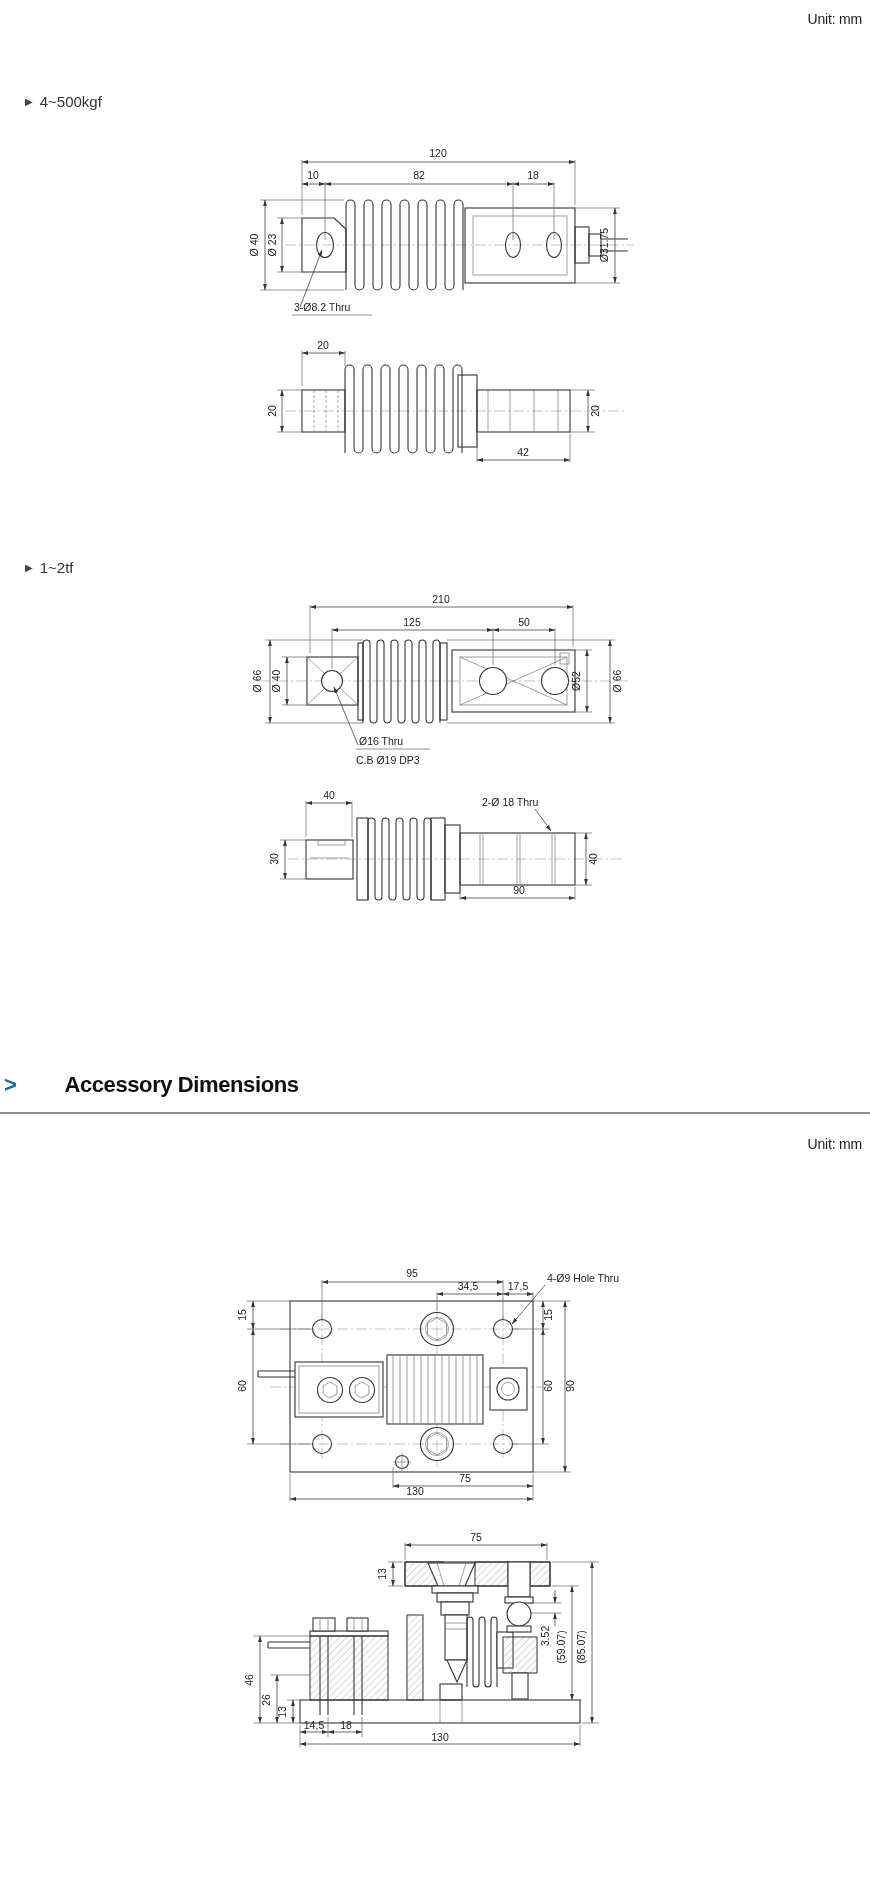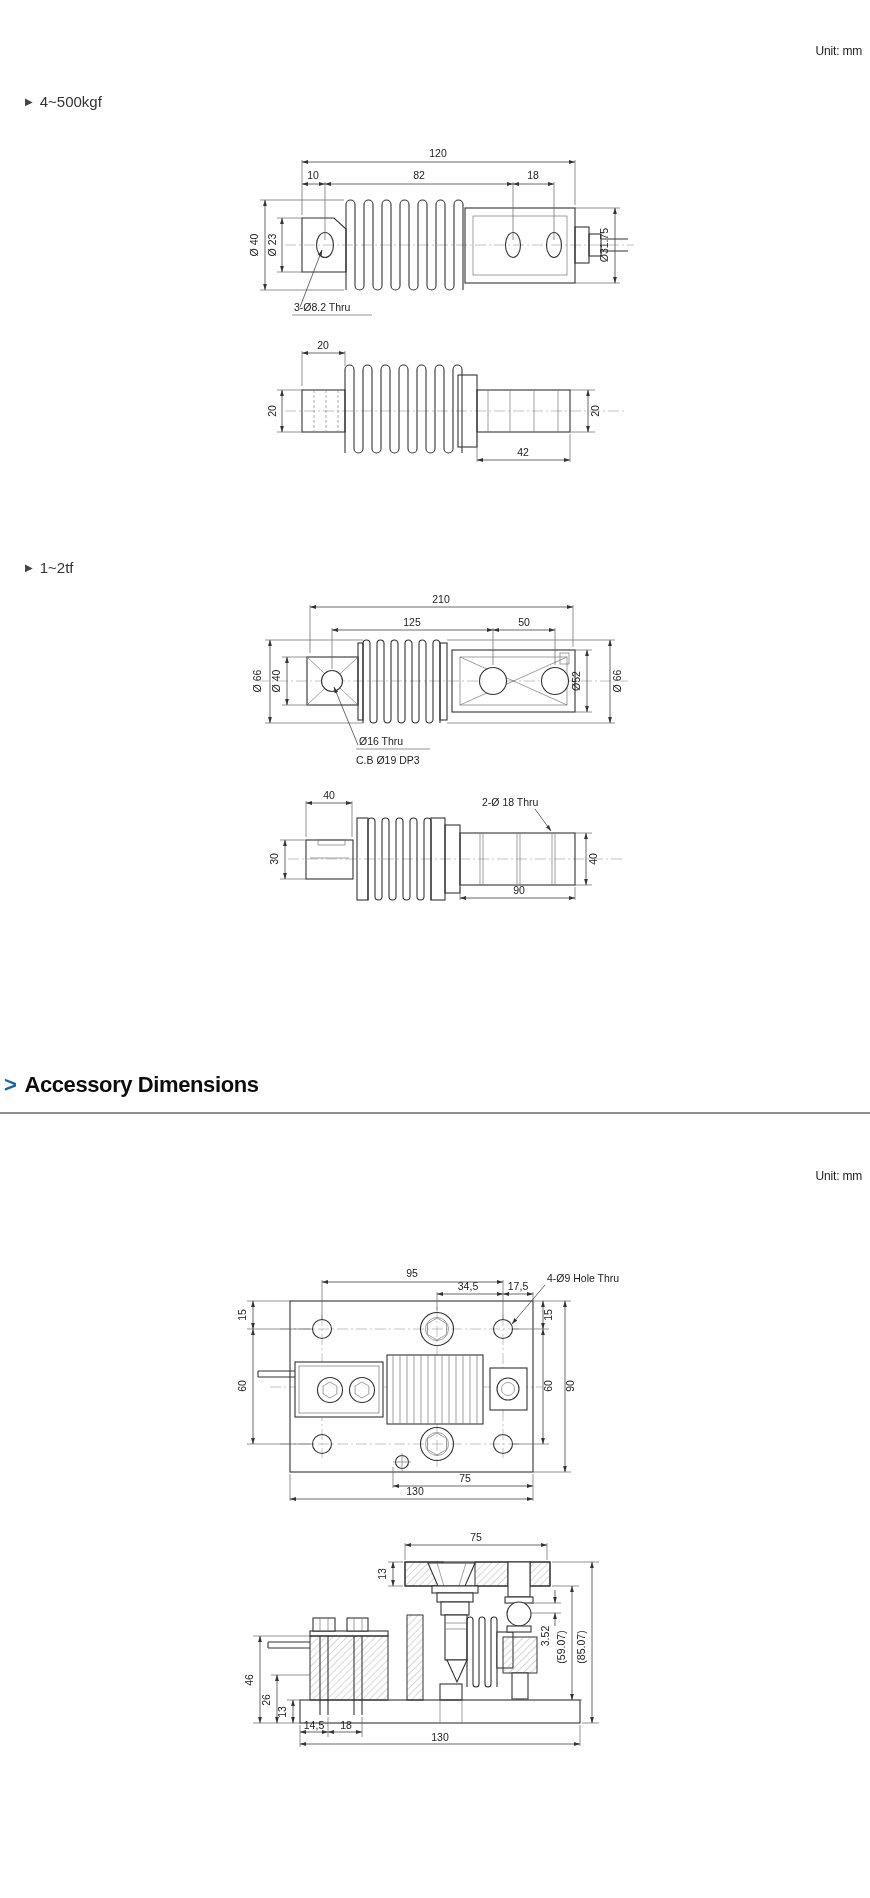--- a/index.html
+++ b/index.html
@@ -1,27 +1,27 @@
 <!DOCTYPE html>
 <html><head>
 <meta charset="utf-8">
 <style>
   html,body{margin:0;padding:0;background:#fff;}
   #page{position:relative;width:870px;height:1898px;background:#fff;overflow:hidden;
         font-family:"Liberation Sans",sans-serif;color:#222;}
-  .unit{position:absolute;right:8px;font-size:12px;color:#1c1c1c;letter-spacing:-0.2px;margin-top:33px;}
+  .unit{position:absolute;right:8px;font-size:14px;color:#1c1c1c;letter-spacing:-0.2px;}
   .unit.top{top:11px;}
   .unit.second{top:1136px;}
   .range-label{position:absolute;left:25px;font-size:15px;color:#333;display:flex;align-items:center;gap:7px;}
   .range-label .tri{font-size:10px;color:#444;line-height:1;}
   .range1{top:93px;}
   .range2{top:559px;}
   .acc-head{position:absolute;left:4px;top:1072px;font-size:22px;font-weight:bold;letter-spacing:-0.4px;display:flex;gap:8px;align-items:baseline;}
   .acc-head .gt{color:#1265ab;}
-  .acc-head .txt{color:#0d0d0d;}
+  .acc-head .txt{color:#0d0d0d;margin-left:40px;}
   .rule{position:absolute;left:0;top:1112px;width:870px;height:2px;background:#8f8f8f;}
   svg{position:absolute;overflow:visible;}
   .part{stroke:#333;stroke-width:1.1;fill:none;stroke-linejoin:miter;}
   .partw{stroke:#333;stroke-width:1.1;fill:#fff;}
   .thin{stroke:#777;stroke-width:0.7;fill:none;}
   .dash{stroke:#888;stroke-width:0.7;fill:none;stroke-dasharray:3 2;}
   .cl{stroke:#aaa;stroke-width:0.7;fill:none;stroke-dasharray:11 3 2 3;}
   .dim{stroke:#444;stroke-width:0.8;fill:none;}
   .ext{stroke:#666;stroke-width:0.7;fill:none;}
   .hat{fill:url(#hatch);stroke:#333;stroke-width:1;}

